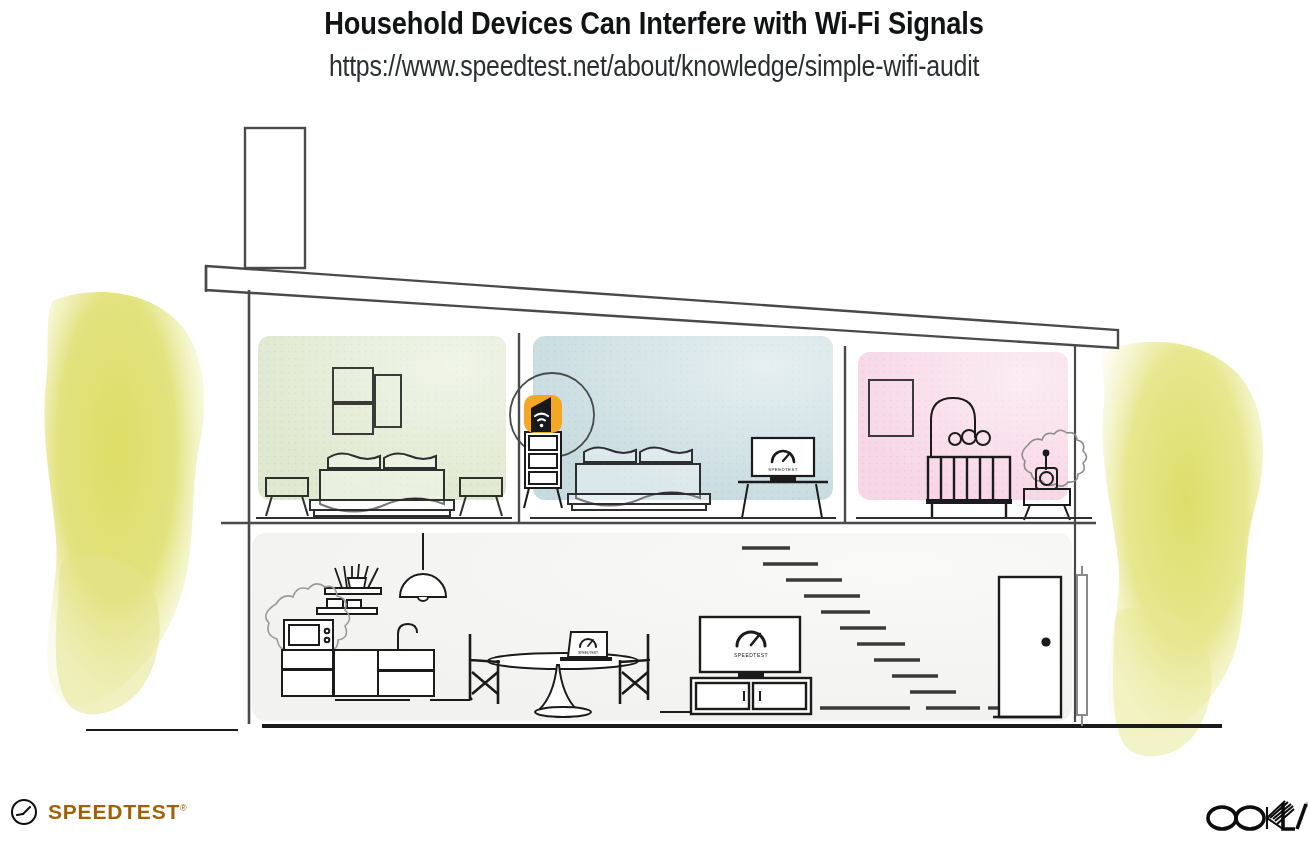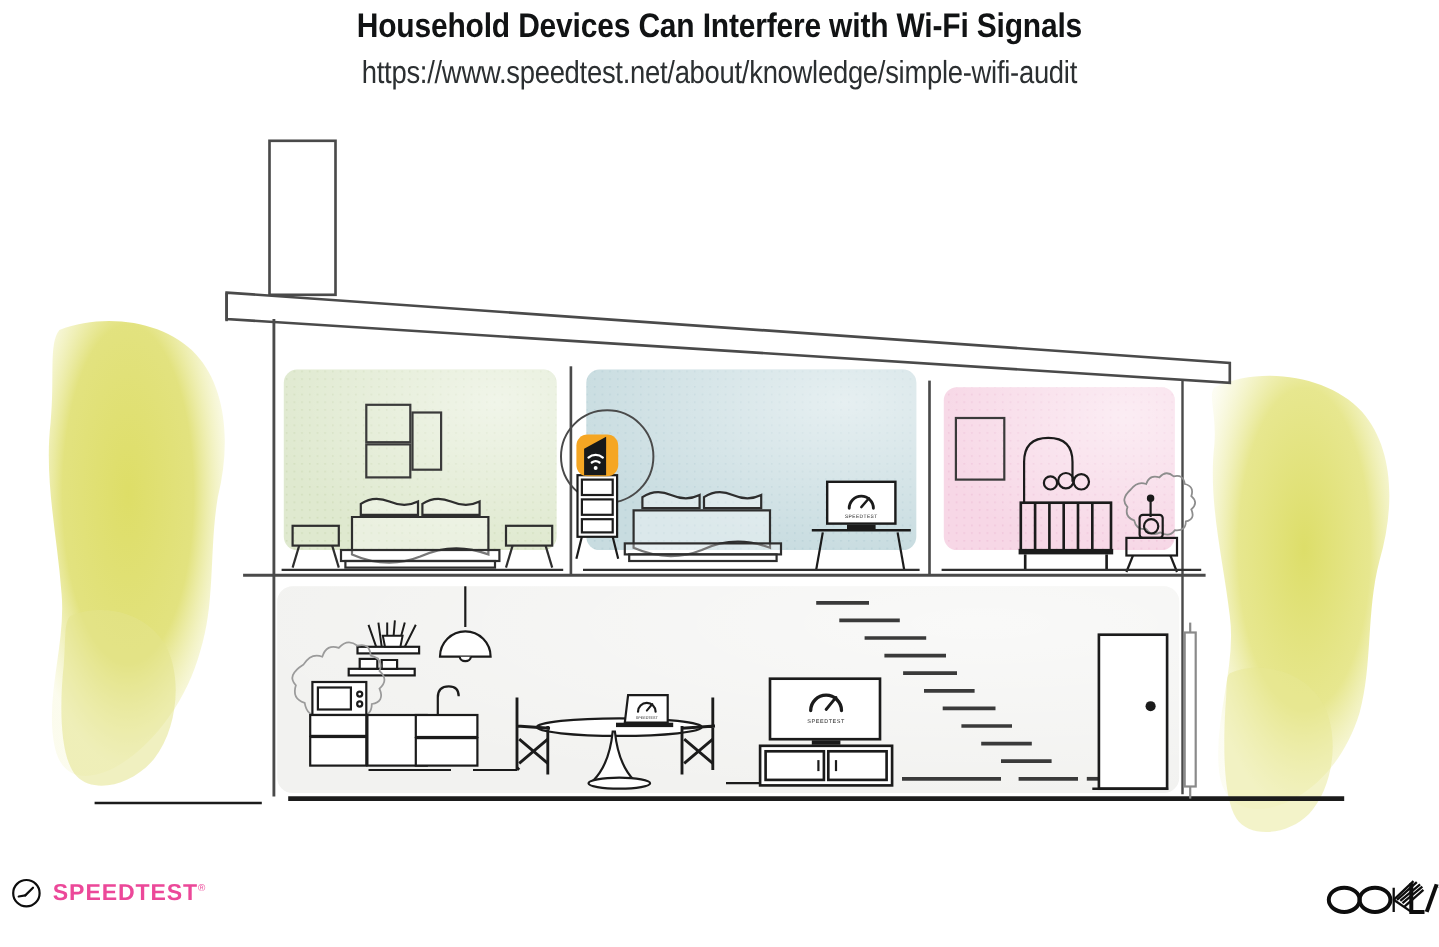--- a/index.html
+++ b/index.html
@@ -25,21 +25,21 @@
     font-family:"Liberation Sans", sans-serif;
     font-size:29px;font-weight:400;color:#2b2f31;
     letter-spacing:-0.3px;
     transform:scaleX(0.86);
   }
 
   #art{position:absolute;left:0;top:0;width:1308px;height:861px;}
 
   #footer-left{position:absolute;left:10px;top:798px;display:flex;align-items:center;gap:10px;}
   #footer-left .wordmark{
-    font-size:21px;font-weight:bold;letter-spacing:0.8px;color:#ec4899;
+    font-size:21px;font-weight:bold;letter-spacing:0.8px;color:#a16207;
     font-family:"Liberation Sans", sans-serif;
   }
   #footer-left .tm{font-size:9px;vertical-align:super;font-weight:normal;}
   #footer-right{position:absolute;left:1205px;top:795px;}
 </style>
 </head>
 <body>
 
 <div id="stage">
 

